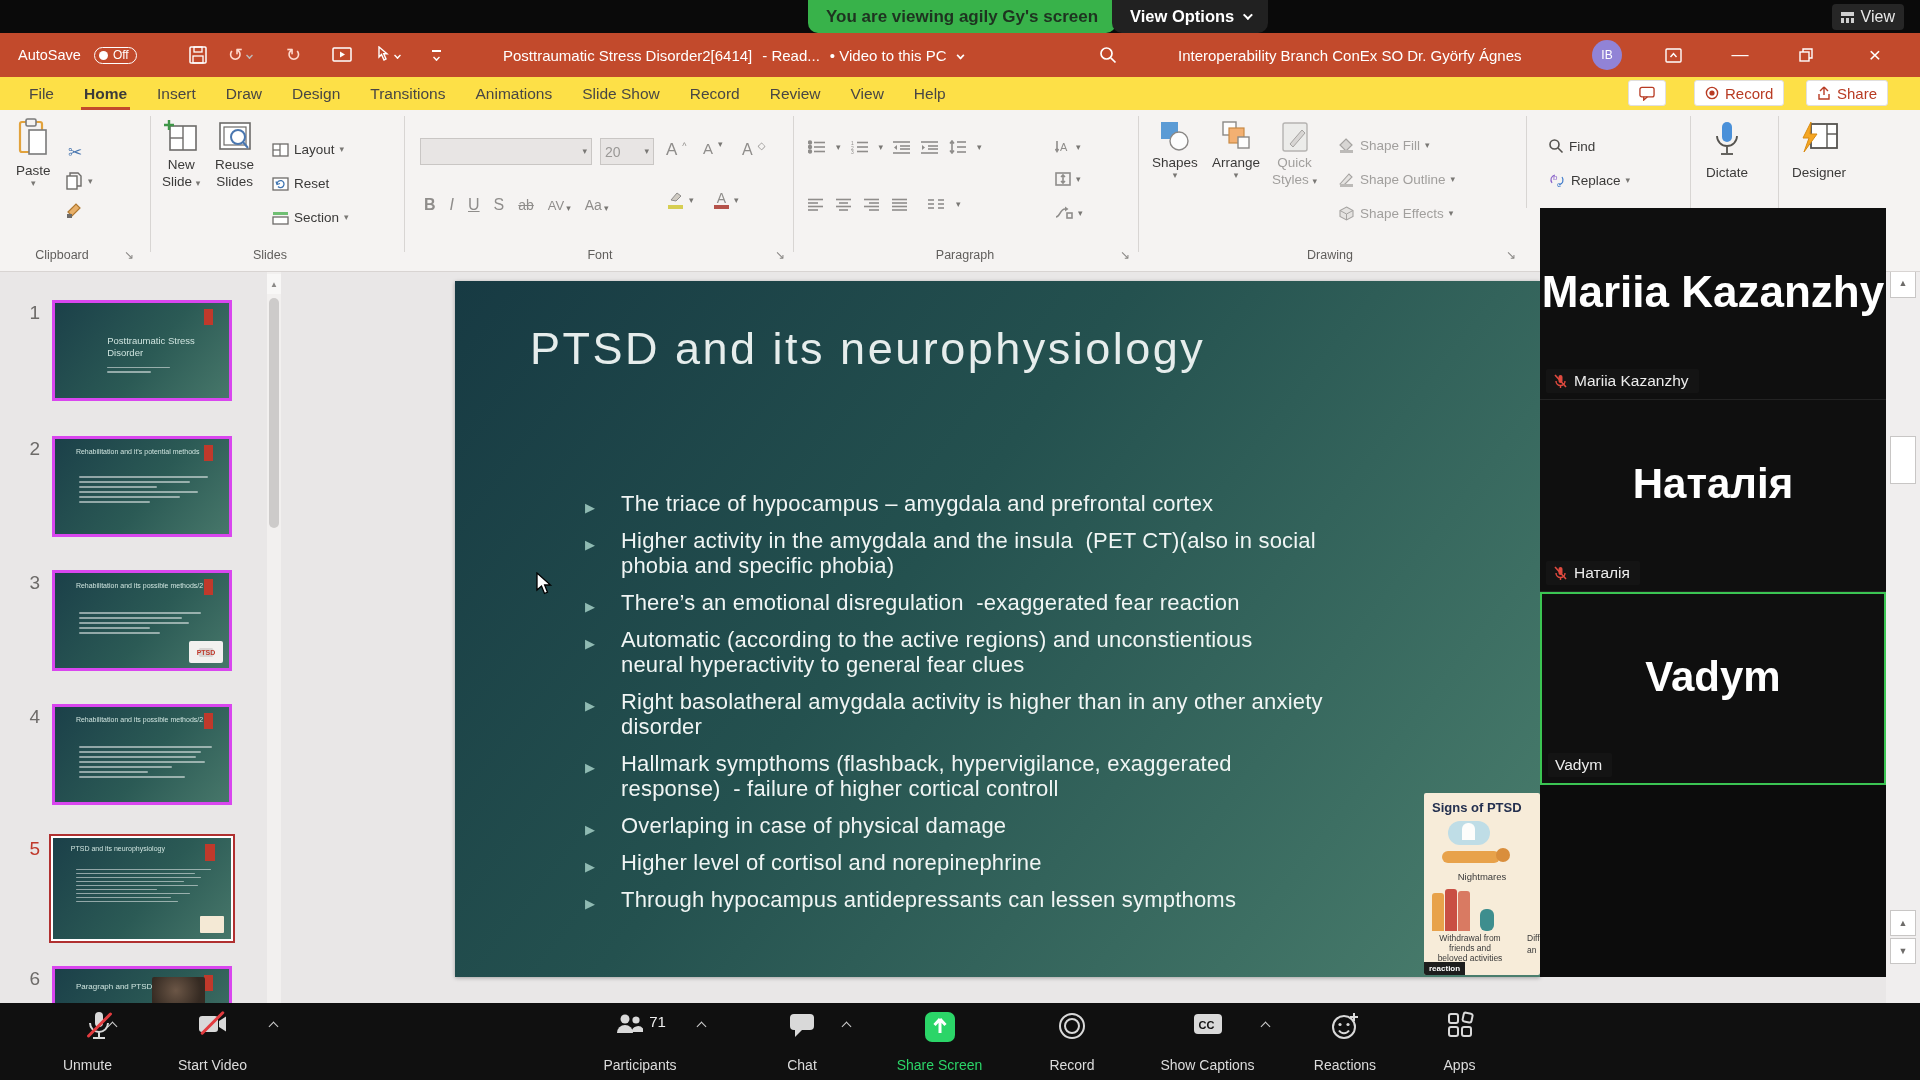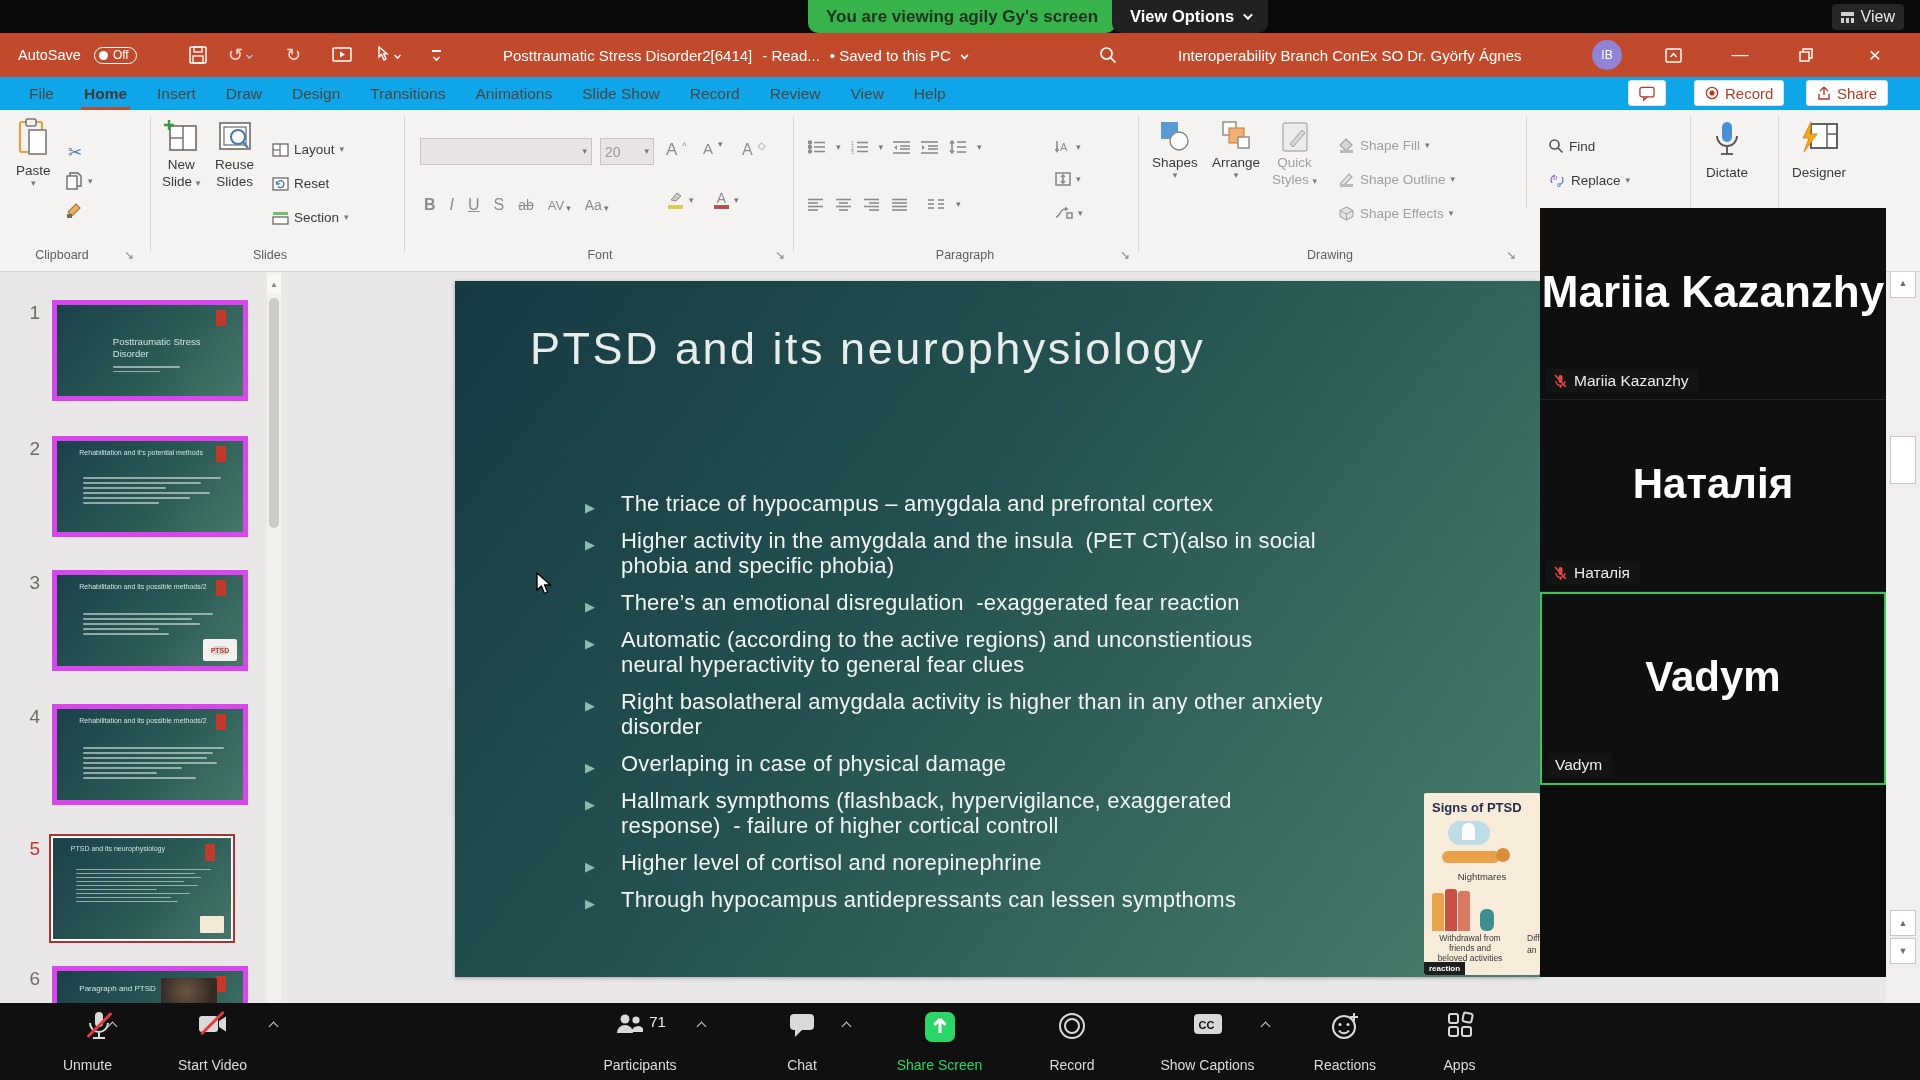--- a/index.html
+++ b/index.html
@@ -25,21 +25,21 @@
   .titlebar{position:absolute;left:0;top:33px;width:1920px;height:44px;background:#c24a2c;color:#fff;z-index:40;}
   .tb-i{position:absolute;top:0;height:44px;display:flex;align-items:center;color:#fff;}
   .autosave-pill{display:flex;align-items:center;gap:5px;border:1px solid #fff;border-radius:9px;height:17px;padding:0 7px 0 4px;margin-left:9px;font-size:12px;}
   .autosave-dot{width:9px;height:9px;border-radius:50%;background:#fff;}
   .qat{font-size:18px;color:#ffd9cd;}
   .tb-title{font-size:15px;white-space:nowrap;}
   .avatar{width:30px;height:30px;border-radius:50%;background:#9183d6;display:flex;align-items:center;justify-content:center;font-size:12px;}
   .winbtn{width:46px;height:44px;display:flex;align-items:center;justify-content:center;font-size:17px;color:#fff;}
 
   
-  .tabrow{position:absolute;left:0;top:77px;width:1920px;height:33px;background:#0ea5e9;z-index:39;text-decoration:underline;}
+  .tabrow{position:absolute;left:0;top:77px;width:1920px;height:33px;background:#fde047;z-index:39;text-decoration:underline;}
   .tabs{position:absolute;left:14px;top:0;height:33px;display:flex;align-items:center;gap:0;}
   .tab{padding:0 15px;font-size:15.5px;color:#484644;height:33px;display:flex;align-items:center;position:relative;}
   .tab.active{font-weight:700;color:#3c3b39;}
   .tab.active:after{content:"";position:absolute;left:12px;right:12px;bottom:0;height:3px;background:#c24a2c;}
   .tchip{height:26px;border:1px solid #e1dfde;background:#fff;border-radius:3px;display:flex;align-items:center;gap:6px;padding:0 10px;font-size:15px;color:#b83b23;}
 
   
   .ribbon{position:absolute;left:0;top:110px;width:1920px;height:162px;background:#f5f3f2;border-bottom:1px solid #d8d4d2;z-index:30;}
   .vdiv{position:absolute;top:6px;height:136px;width:1px;background:#d8d5d3;}
   .glabel{position:absolute;top:138px;font-size:12.5px;color:#605e5c;text-align:center;}
@@ -50,21 +50,21 @@
   .car{font-size:9px;color:#797774;line-height:1;}
   .combo{background:#e8e5e4;border:1px solid #c9c6c4;height:27px;display:flex;align-items:center;justify-content:flex-end;padding:0 4px;color:#9a9896;}
   .fbtn{font-size:16px;color:#8f8d8b;display:flex;align-items:flex-end;gap:2px;}
   .clrbar{display:block;height:4px;width:15px;margin-top:1px;}
   .licon{stroke:#8f8d8b;stroke-width:1.6;fill:none;}
 
   
   .work{position:absolute;left:0;top:272px;width:1920px;height:731px;background:#e9e7e7;overflow:hidden;z-index:10;}
   .thumbnum{position:absolute;left:14px;width:26px;text-align:right;font-size:19px;color:#6d6b69;}
   .thumbnum.sel{color:#c0392b;}
-  .thumb{position:absolute;left:52px;width:196px;height:101px;background:#a3a3a3;border:5px solid #d946ef;overflow:hidden;}
+  .thumb{position:absolute;left:52px;width:180px;height:101px;background:#a3a3a3;border:3px solid #d946ef;overflow:hidden;}
   .thumb.sel{border:2px solid #b03030;padding:2px;background:#fff;width:186px;height:109px;left:49px;}
   .mini{position:relative;width:100%;height:100%;background:linear-gradient(128deg,#1b4049,#2b5a55 55%,#47776a);overflow:hidden;}
   .mini-red{position:absolute;right:9%;top:6%;width:5.5%;height:17%;background:#c0392b;}
   .mini-title{position:absolute;color:#cfe4df;font-weight:400;}
   .ln{height:2px;background:rgba(255,255,255,.5);margin:3px 0;border-radius:1px;}
   .tscroll{position:absolute;left:267px;top:0px;width:14px;height:731px;background:#f2f0ef;}
   .tscroll .btn{position:absolute;left:0;width:14px;height:20px;background:#f8f7f6;color:#8a8886;font-size:8px;display:flex;align-items:center;justify-content:center;}
   .tthumb{position:absolute;left:2px;top:26px;width:10px;height:230px;background:#cdcbca;border-radius:5px;}
 
   
@@ -170,21 +170,21 @@
         </svg>
       <span class="cv" style="transform:rotate(45deg) scale(.7);"></span>
     </div>
     <div class="tb-i" style="left:432px;flex-direction:column;justify-content:center;">
       <span style="display:block;width:9px;height:2px;background:#fff;margin-bottom:2px;"></span>
       <span class="cv" style="transform:rotate(45deg) scale(.7);"></span>
     </div>
     <div class="tb-i tb-title" style="left:503px;gap:10px;">
       <span>Posttraumatic Stress Disorder2[6414]</span>
       <span>-  Read...</span>
-      <span>• Saved to this PC</span>
+      <span>• Video to this PC</span>
       <span class="cv" style="transform:rotate(45deg) scale(.8);"></span>
     </div>
     <div class="tb-i" style="left:1098px;">
       <svg width="20" height="20" viewBox="0 0 20 20">
           <circle cx="8.5" cy="8.5" r="5.5" fill="none" stroke="#fff" stroke-width="1.7"></circle>
           <line x1="12.8" y1="12.8" x2="17.5" y2="17.5" stroke="#fff" stroke-width="1.7"></line>
         </svg>
     </div>
     <div class="tb-i tb-title" style="left:1178px;">
       <span>Interoperability Branch ConEx SO Dr. Györfy Ágnes</span>
@@ -688,23 +688,23 @@
       <div class="slide-title">PTSD and its neurophysiology</div>
       <div class="bullets">
         <div class="bullet"><span class="b-text">The triace of hypocampus – amygdala and prefrontal cortex</span></div>
         <div class="bullet"><span class="b-text">Higher activity in the amygdala and the insula  (PET CT)(also in social
 phobia and specific phobia)</span></div>
         <div class="bullet"><span class="b-text">There’s an emotional disregulation  -exaggerated fear reaction</span></div>
         <div class="bullet"><span class="b-text">Automatic (according to the active regions) and unconstientious
 neural hyperactivity to general fear clues</span></div>
         <div class="bullet"><span class="b-text">Right basolatheral amygdala activity is higher than in any other anxiety
 disorder</span></div>
-        <div class="bullet"><span class="b-text">Overlaping in case of physical damage</span></div>
         <div class="bullet"><span class="b-text">Hallmark sympthoms (flashback, hypervigilance, exaggerated
 response)  - failure of higher cortical controll</span></div>
+        <div class="bullet"><span class="b-text">Overlaping in case of physical damage</span></div>
         <div class="bullet"><span class="b-text">Higher level of cortisol and norepinephrine</span></div>
         <div class="bullet"><span class="b-text">Through hypocampus antidepressants can lessen sympthoms</span></div>
       </div>
 
       <div class="signs">
         <div class="signs-title">Signs of PTSD</div>
         <div class="cloud">
             <div class="ghost"></div>
           </div>
         <div class="lying"></div>

